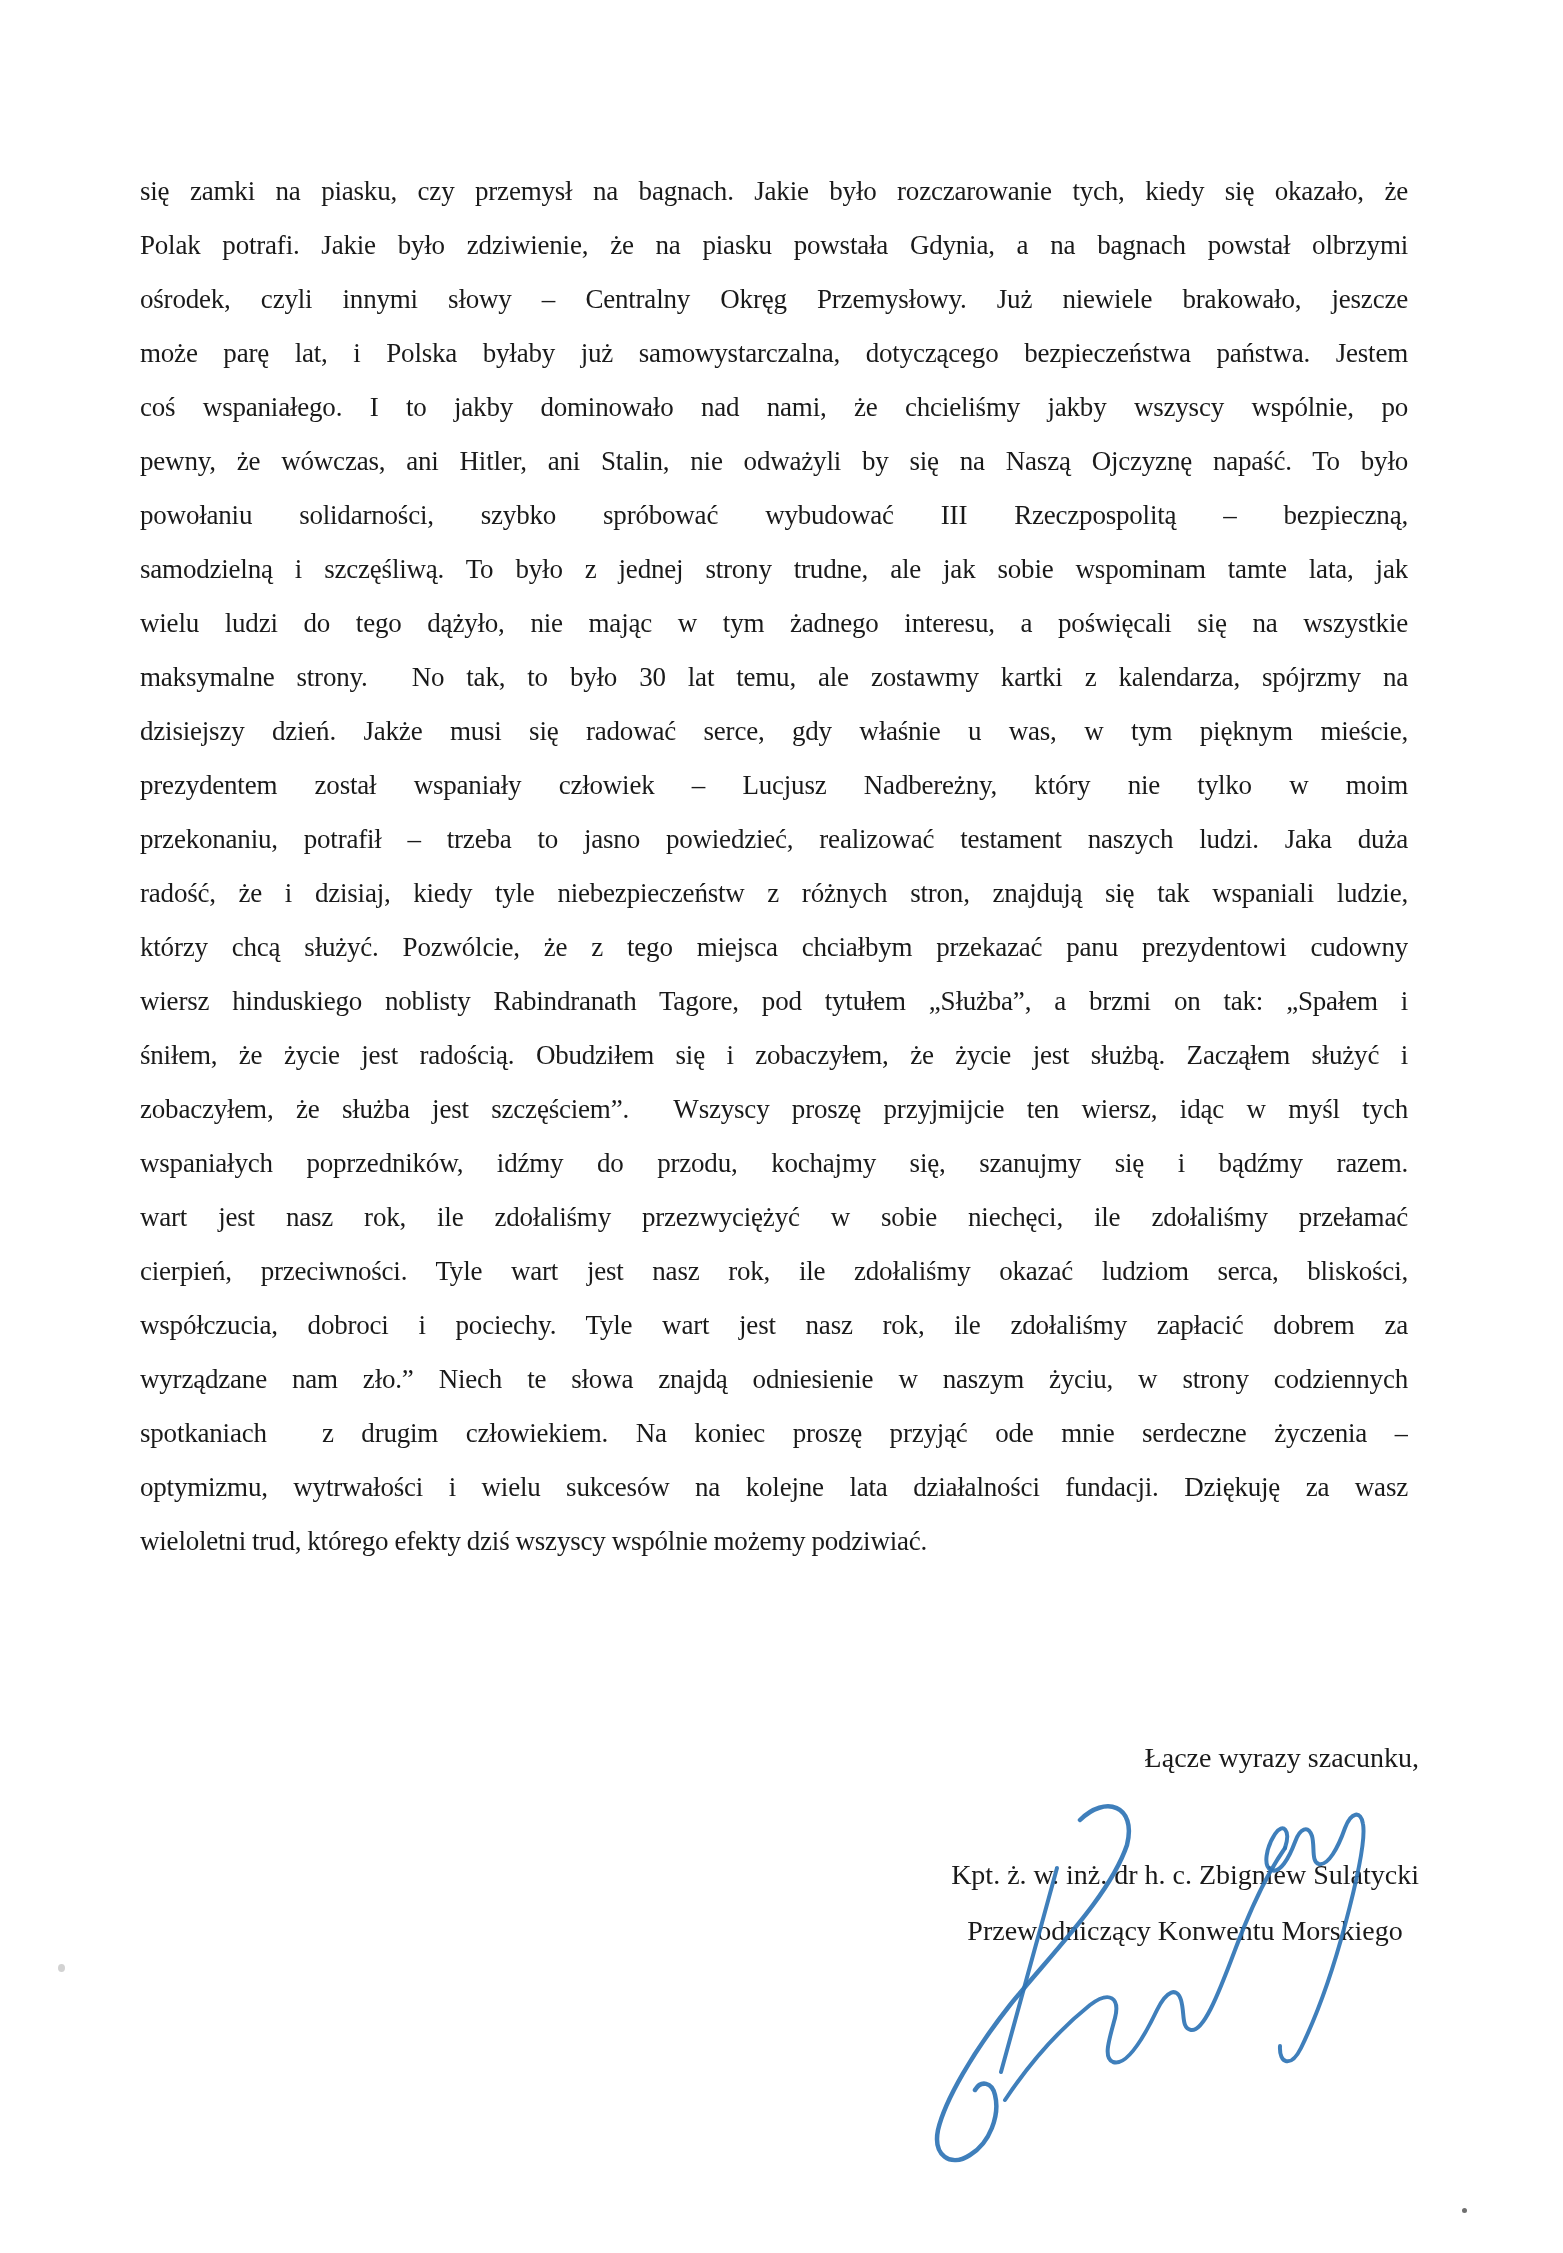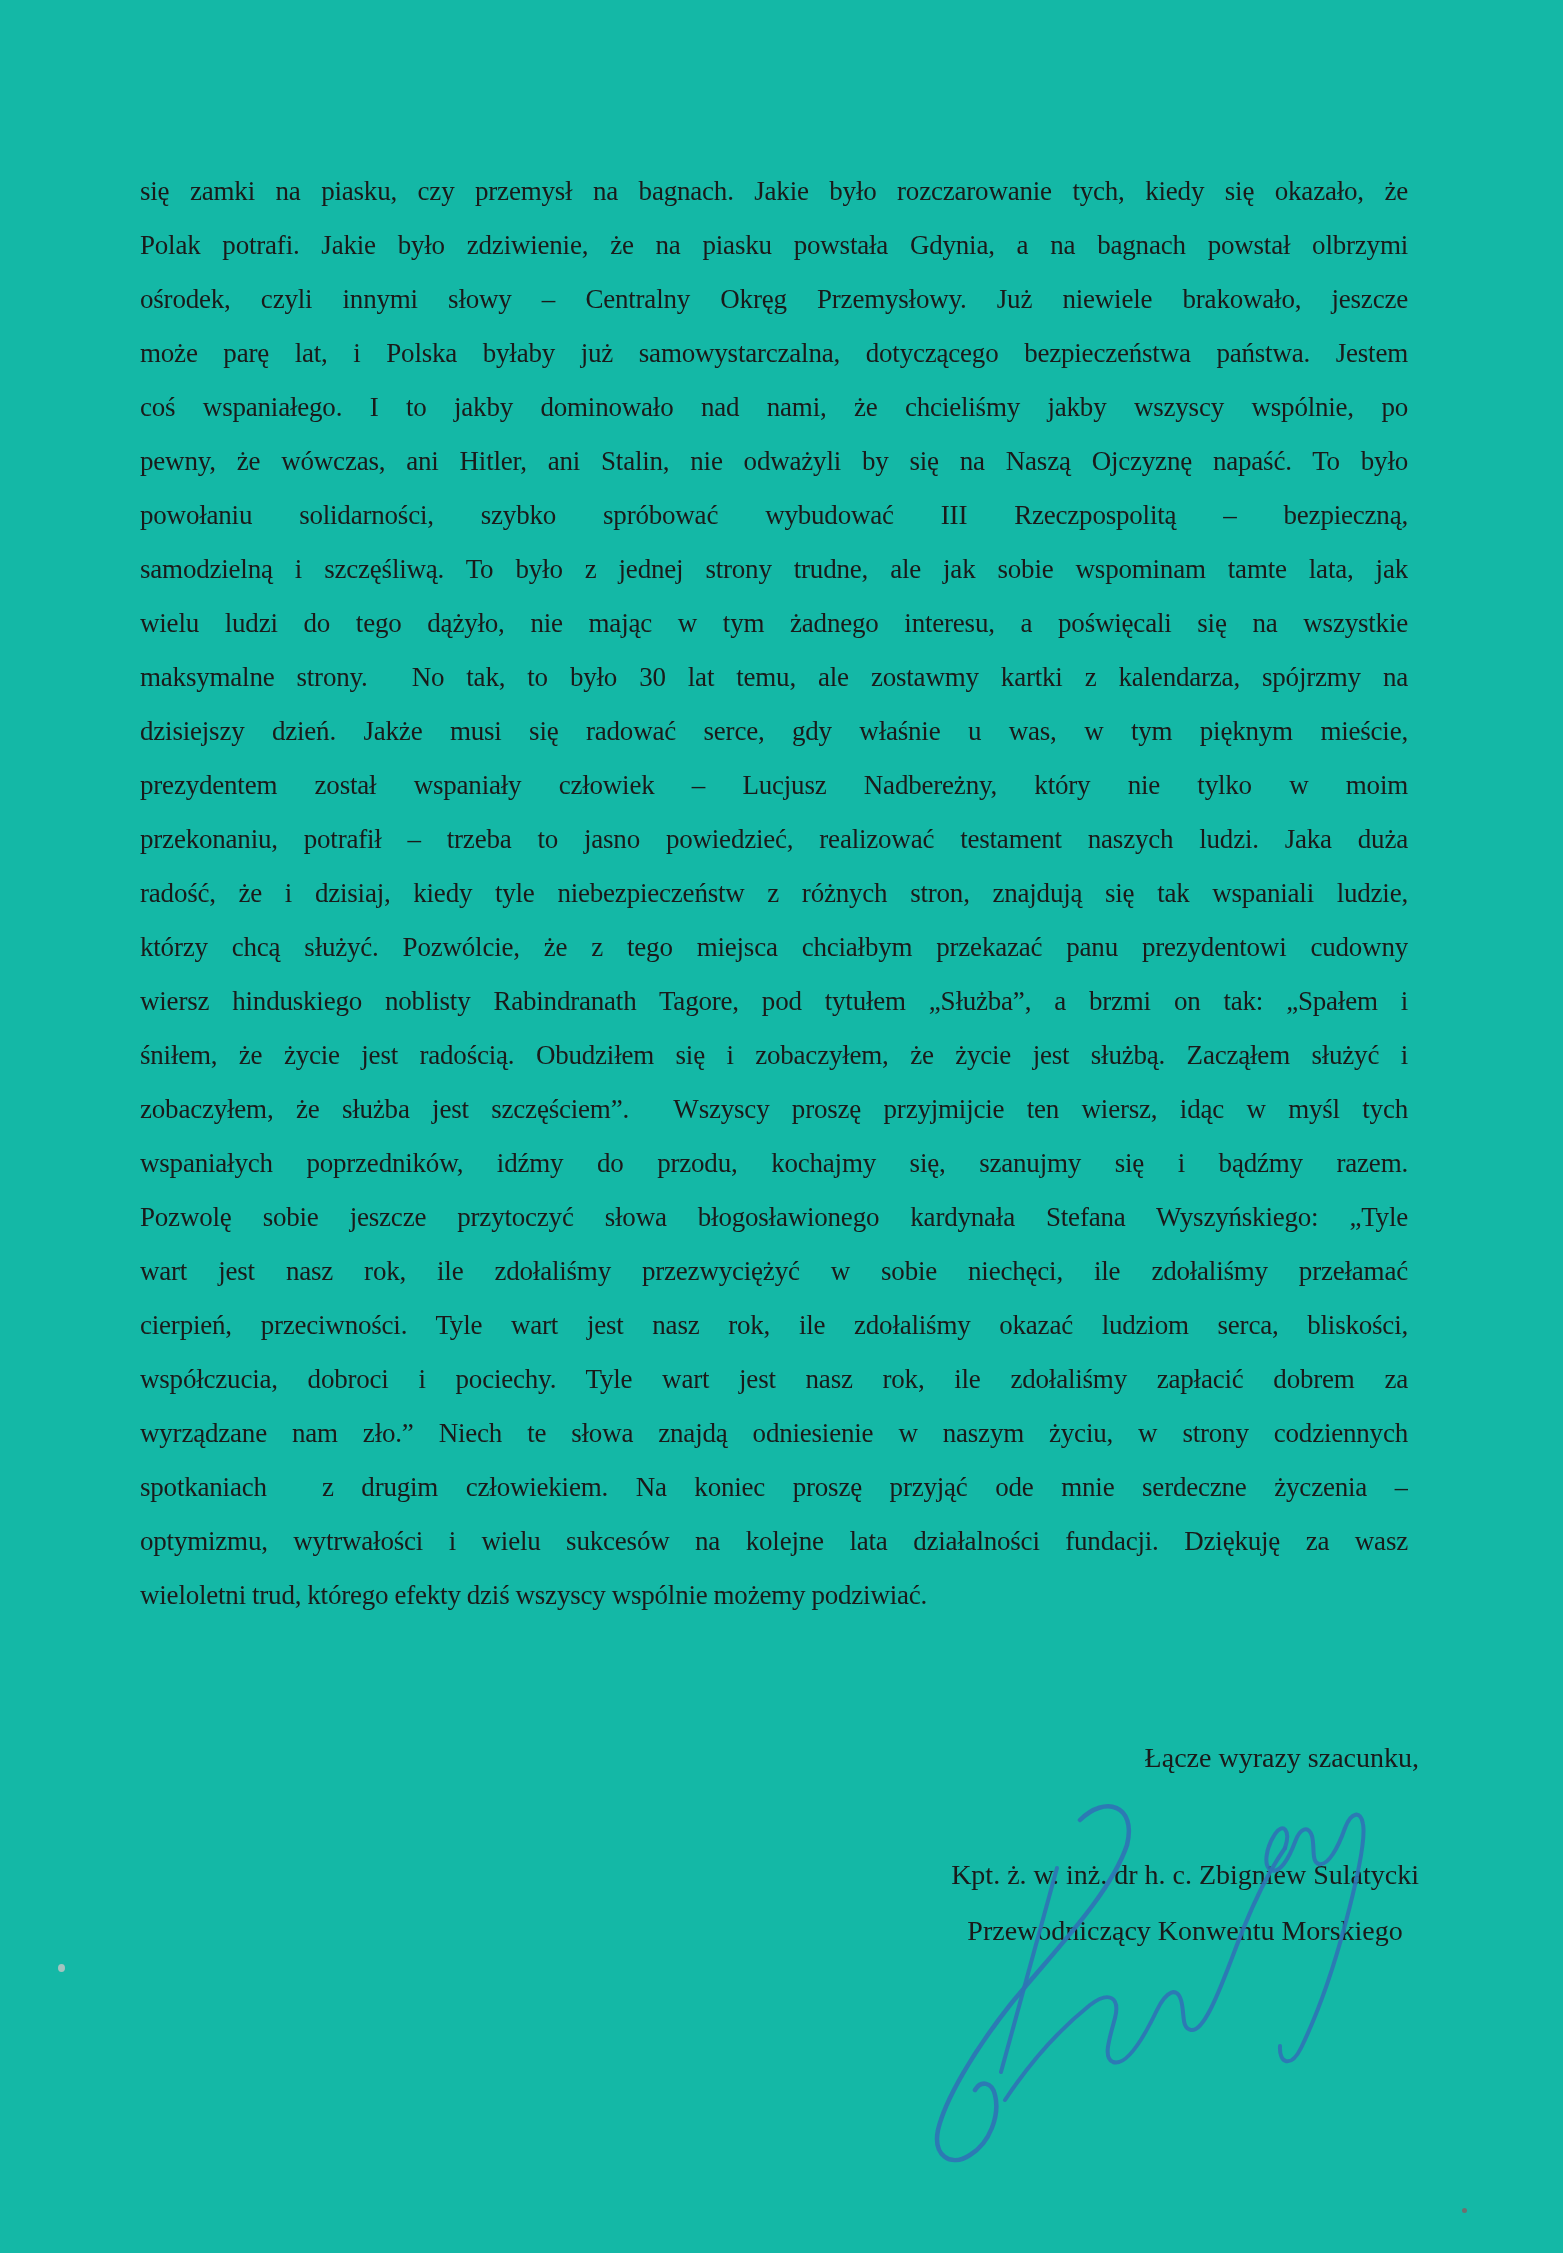--- a/index.html
+++ b/index.html
@@ -1,20 +1,20 @@
 <!DOCTYPE html>
 <html lang="pl"><head>
 <meta charset="utf-8">
 <style>
   html,body { margin:0; padding:0; background:#e8e8e8; }
   .page {
     position: relative;
     width: 1563px;
     height: 2253px;
-    background: #14b8a6;
+    background: #ffffff;
     font-family: "Liberation Serif", "DejaVu Serif", serif;
     color: #1a1a1a;
     overflow: hidden;
   }
   .body-text {
     position: absolute;
     left: 140px;
     top: 164px;
     width: 1268px;
     font-size: 27px;
@@ -95,21 +95,20 @@
       <div class="line">maksymalne strony.&nbsp; No tak, to było 30 lat temu, ale zostawmy kartki z kalendarza, spójrzmy na</div>
       <div class="line">dzisiejszy dzień. Jakże musi się radować serce, gdy właśnie u was, w tym pięknym mieście,</div>
       <div class="line">prezydentem został wspaniały człowiek – Lucjusz Nadbereżny, który nie tylko w moim</div>
       <div class="line">przekonaniu, potrafił – trzeba to jasno powiedzieć, realizować testament naszych ludzi. Jaka duża</div>
       <div class="line">radość, że i dzisiaj, kiedy tyle niebezpieczeństw z różnych stron, znajdują się tak wspaniali ludzie,</div>
       <div class="line">którzy chcą służyć. Pozwólcie, że z tego miejsca chciałbym przekazać panu prezydentowi cudowny</div>
       <div class="line">wiersz hinduskiego noblisty Rabindranath Tagore, pod tytułem „Służba”, a brzmi on tak: „Spałem i</div>
       <div class="line">śniłem, że życie jest radością. Obudziłem się i zobaczyłem, że życie jest służbą. Zacząłem służyć i</div>
       <div class="line">zobaczyłem, że służba jest szczęściem”.&nbsp; Wszyscy proszę przyjmijcie ten wiersz, idąc w myśl tych</div>
       <div class="line">wspaniałych poprzedników, idźmy do przodu, kochajmy się, szanujmy się i bądźmy razem.</div>
-      <div class="line">Pozwolę sobie jeszcze przytoczyć słowa błogosławionego kardynała Stefana Wyszyńskiego: „Tyle</div>
       <div class="line">wart jest nasz rok, ile zdołaliśmy przezwyciężyć w sobie niechęci, ile zdołaliśmy przełamać</div>
       <div class="line">cierpień, przeciwności. Tyle wart jest nasz rok, ile zdołaliśmy okazać ludziom serca, bliskości,</div>
       <div class="line">współczucia, dobroci i pociechy. Tyle wart jest nasz rok, ile zdołaliśmy zapłacić dobrem za</div>
       <div class="line">wyrządzane nam zło.” Niech te słowa znajdą odniesienie w naszym życiu, w strony codziennych</div>
       <div class="line">spotkaniach&nbsp; z drugim człowiekiem. Na koniec proszę przyjąć ode mnie serdeczne życzenia –</div>
       <div class="line">optymizmu, wytrwałości i wielu sukcesów na kolejne lata działalności fundacji. Dziękuję za wasz</div>
       <div class="line last">wieloletni trud, którego efekty dziś wszyscy wspólnie możemy podziwiać.</div>
     </div>
 
   <div class="closing">Łącze wyrazy szacunku,</div>

